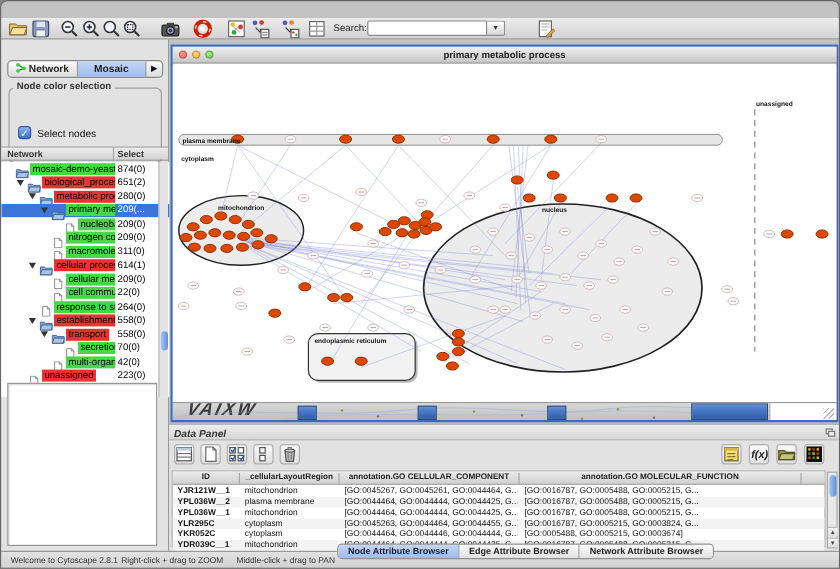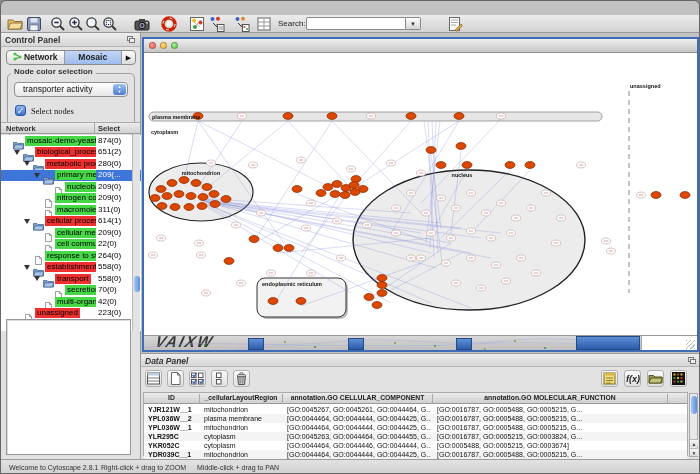--- a/index.html
+++ b/index.html
@@ -26,21 +26,21 @@
   #tabs{position:absolute;left:5px;top:17px;width:130px;height:15px;border:1px solid #8a8a8a;border-radius:4px;background:linear-gradient(#fdfdfd,#dcdcdc);display:flex;overflow:hidden;}
   .tab{flex:1;font-size:8.5px;font-weight:bold;color:#222;text-align:center;line-height:13px;border-right:1px solid #9a9a9a;position:relative;}
   .tab.sel{background:linear-gradient(#c3d6f5,#9dbcee);}
   .tab .tico{display:inline-block;vertical-align:-1px;margin-right:2px;}
   #tabarrow{width:13px;font-size:7px;line-height:13px;text-align:center;color:#111;}
   #groupbox{position:absolute;left:6px;top:40px;width:128px;height:63px;border:1px solid #9f9f9f;border-radius:5px;}
   #grouplabel{position:absolute;left:10px;top:34px;background:#e2e2e2;padding:0 3px;font-size:8px;font-weight:bold;color:#333;}
   #combo{position:absolute;left:13px;top:49px;width:114px;height:15px;background:linear-gradient(#ffffff,#e6e6e6);border:1px solid #8f8f8f;border-radius:4px;font-size:8.5px;line-height:13px;padding-left:8px;color:#111;}
   #combostep{position:absolute;right:1px;top:1px;width:13px;height:11px;border-radius:3px;background:linear-gradient(#9dc0f2,#4a7ed2);color:#fff;font-size:4px;line-height:5px;text-align:center;}
   #checkbox{position:absolute;left:14px;top:72px;width:11px;height:11px;border-radius:3px;background:linear-gradient(#8fb5ee,#3a70cc);border:1px solid #2b59a8;color:#fff;font-size:9px;line-height:10px;text-align:center;font-weight:bold;}
-  #checklbl{position:absolute;left:30px;top:73px;font-size:8.5px;color:#111;font-family:Liberation Serif, serif;}
+  #checklbl{position:absolute;left:30px;top:73px;font-size:8.5px;color:#111;}
   #treehead{position:absolute;left:0;top:89px;width:139px;height:12px;background:linear-gradient(#ececec,#d2d2d2);border-top:1px solid #aaa;border-bottom:1px solid #9a9a9a;font-size:7.5px;font-weight:bold;color:#333;}
   #treehead .c1{position:absolute;left:5px;top:1px;}
   #treehead .c2{position:absolute;left:97px;top:1px;}
   #treehead .dv{position:absolute;left:93px;top:0;width:1px;height:11px;background:#aaa;}
   #tree{position:absolute;left:0;top:102px;width:158px;height:196px;background:#fff;overflow:hidden;}
   .trow{position:relative;height:11.5px;white-space:nowrap;}
   .trow.sel{background:#3d75d9;}
   .texp{position:absolute;top:3px;width:0;height:0;border-left:3.5px solid transparent;border-right:3.5px solid transparent;border-top:5px solid #333;}
   .tico2{position:absolute;top:1px;width:11px;height:9px;}
   .tlabel{position:absolute;top:0.5px;font-size:8px;line-height:10px;color:#000;padding:0 2px;max-width:68px;overflow:hidden;}
@@ -203,44 +203,33 @@
           <rect x="2.5" y="1.5" width="10" height="13" fill="#fff" stroke="#666"></rect>
           <line x1="4" y1="4" x2="11" y2="4" stroke="#aaa"></line>
           <line x1="4" y1="6.5" x2="11" y2="6.5" stroke="#aaa"></line>
           <line x1="4" y1="9" x2="9" y2="9" stroke="#aaa"></line>
           <path d="M8 14 L14 8 L15.5 9.5 L9.5 15.5 z" fill="#e8a43c" stroke="#7a5c1e" stroke-width="0.6"></path>
         </svg>
       </span>
     </div>
 
   <div id="cpanel">
-    <div id="cpanel-h">
-      <span class="t">Control Panel</span>
-      <span class="floatico">
-          <i></i>
-          <i class="b"></i>
-        </span>
-    </div>
     <div id="tabs">
       <div class="tab" id="tab-network"><span class="tico"><svg width="9" height="9" viewBox="0 0 9 9">
               <line x1="2" y1="2" x2="7" y2="5" stroke="#2a8a2a" stroke-width="1"></line>
               <line x1="2" y1="7" x2="7" y2="5" stroke="#2a8a2a" stroke-width="1"></line>
               <circle cx="2" cy="2" r="1.6" fill="#43c943"></circle>
               <circle cx="2" cy="7" r="1.6" fill="#43c943"></circle>
               <circle cx="7" cy="5" r="1.6" fill="#43c943"></circle>
             </svg></span><span>Network</span></div>
       <div class="tab sel" id="tab-mosaic"><span>Mosaic</span></div>
       <div id="tabarrow">▶</div>
     </div>
     <div id="groupbox"></div>
     <span id="grouplabel">Node color selection</span>
-    <div id="combo">
-      <span>transporter activity</span>
-      <span id="combostep">▲<br>▼</span>
-    </div>
     <div id="checkbox">✓</div>
     <span id="checklbl">Select nodes</span>
     <div id="treehead">
       <span class="c1">Network</span>
       <span class="dv"></span>
       <span class="c2">Select</span>
     </div>
     <div id="tree">
         <div class="trow">
           <span class="tico2" style="left: 12px;"><svg viewBox="0 0 11 9">
@@ -390,20 +379,21 @@
       </div>
     <div id="birdseye"></div>
   </div>
 
   <div id="desktop">
     <div id="netwin">
       <div id="netwin-tb">
         <span class="light" style="left:5px;top:3px;width:7px;height:7px;background:radial-gradient(circle at 35% 30%,#ff9a90,#ee6156)"></span>
         <span class="light" style="left:16px;top:3px;width:7px;height:7px;background:radial-gradient(circle at 35% 30%,#ffd97e,#f5ab33)"></span>
         <span class="light" style="left:27px;top:3px;width:7px;height:7px;background:radial-gradient(circle at 35% 30%,#b6efa2,#54c243)"></span>
+        <span class="t">primary metabolic process</span>
       </div>
       <div id="netcanvas">
           <svg width="553" height="281">
             <rect x="5" y="58" width="453" height="9" rx="4.5" fill="#e6e6e6" stroke="#8a8a8a" stroke-width="0.8"></rect>
             <ellipse cx="57" cy="138" rx="52" ry="29" fill="#ececec" stroke="#222" stroke-width="1.2"></ellipse>
             <ellipse cx="325" cy="186" rx="116" ry="70" fill="#ececec" stroke="#222" stroke-width="1.4"></ellipse>
             <rect x="115" y="226" width="89" height="39" rx="8" fill="#777" opacity="0.5"></rect>
             <rect x="113" y="224" width="89" height="39" rx="8" fill="#f2f2f2" stroke="#333" stroke-width="1"></rect>
             <line x1="485" y1="37" x2="485" y2="239" stroke="#888" stroke-width="1" stroke-dasharray="5 4"></line>
             <line x1="57" y1="144" x2="267" y2="159" stroke="#7b86d8" stroke-width="0.7" opacity="0.42"></line>
@@ -776,20 +766,25 @@
               <span class="dcell" style="left: 143px; width: 144px;">[GO:0044464, GO:0044444, GO:0044425, G...</span>
               <span class="dcell" style="left: 293px; width: 229px;">[GO:0016787, GO:0005488, GO:0005215, G...</span>
             </div>
           </div>
         <div id="dsb">
           <span class="th"></span>
           <span class="ar" style="bottom:9px">▲</span>
           <span class="ar" style="bottom:0">▼</span>
         </div>
       </div>
+      <div id="dtabs">
+          <span class="dtab sel">Node Attribute Browser</span>
+          <span class="dtab">Edge Attribute Browser</span>
+          <span class="dtab">Network Attribute Browser</span>
+        </div>
     </div>
   </div>
 
   <div id="statusbar">
     <span style="left:8px">Welcome to Cytoscape 2.8.1</span>
     <span style="left:100px">Right-click + drag to ZOOM</span>
     <span style="left:196px">Middle-click + drag to PAN</span>
   </div>
 
 </div>

